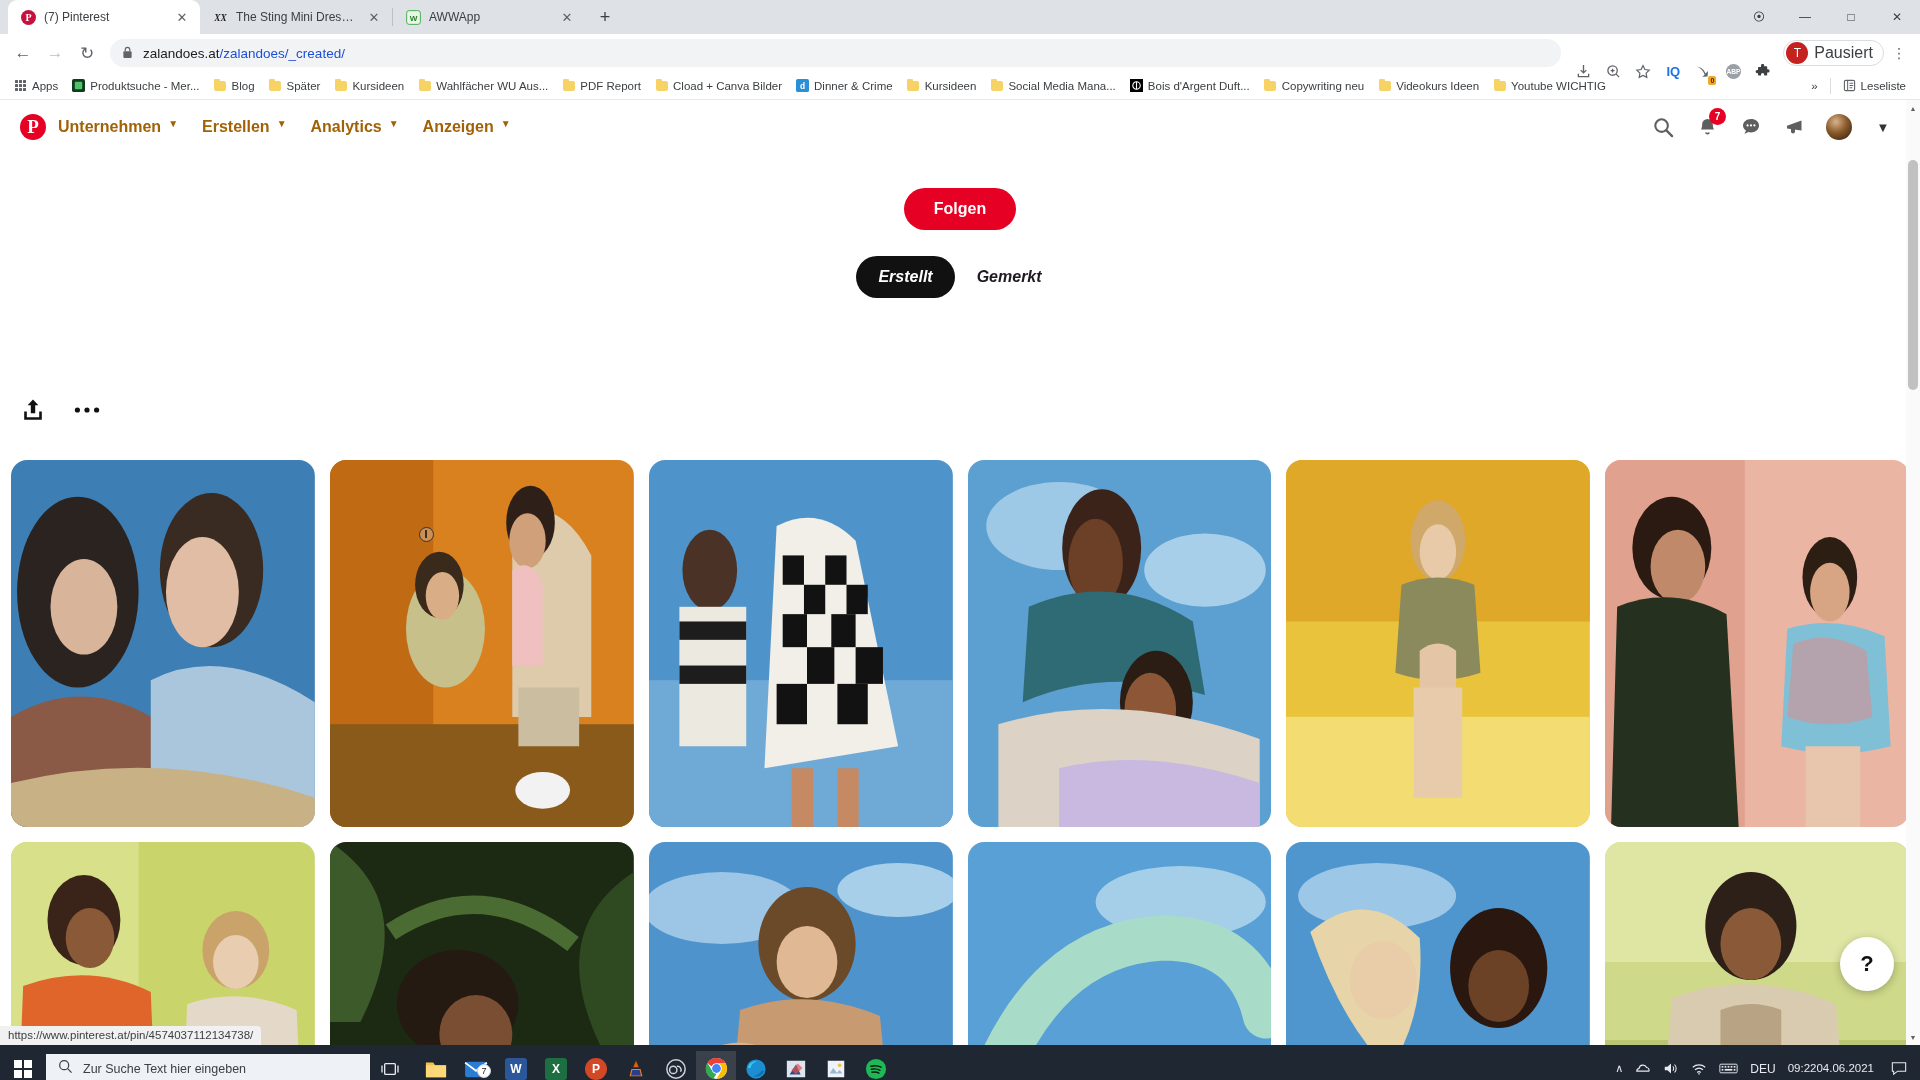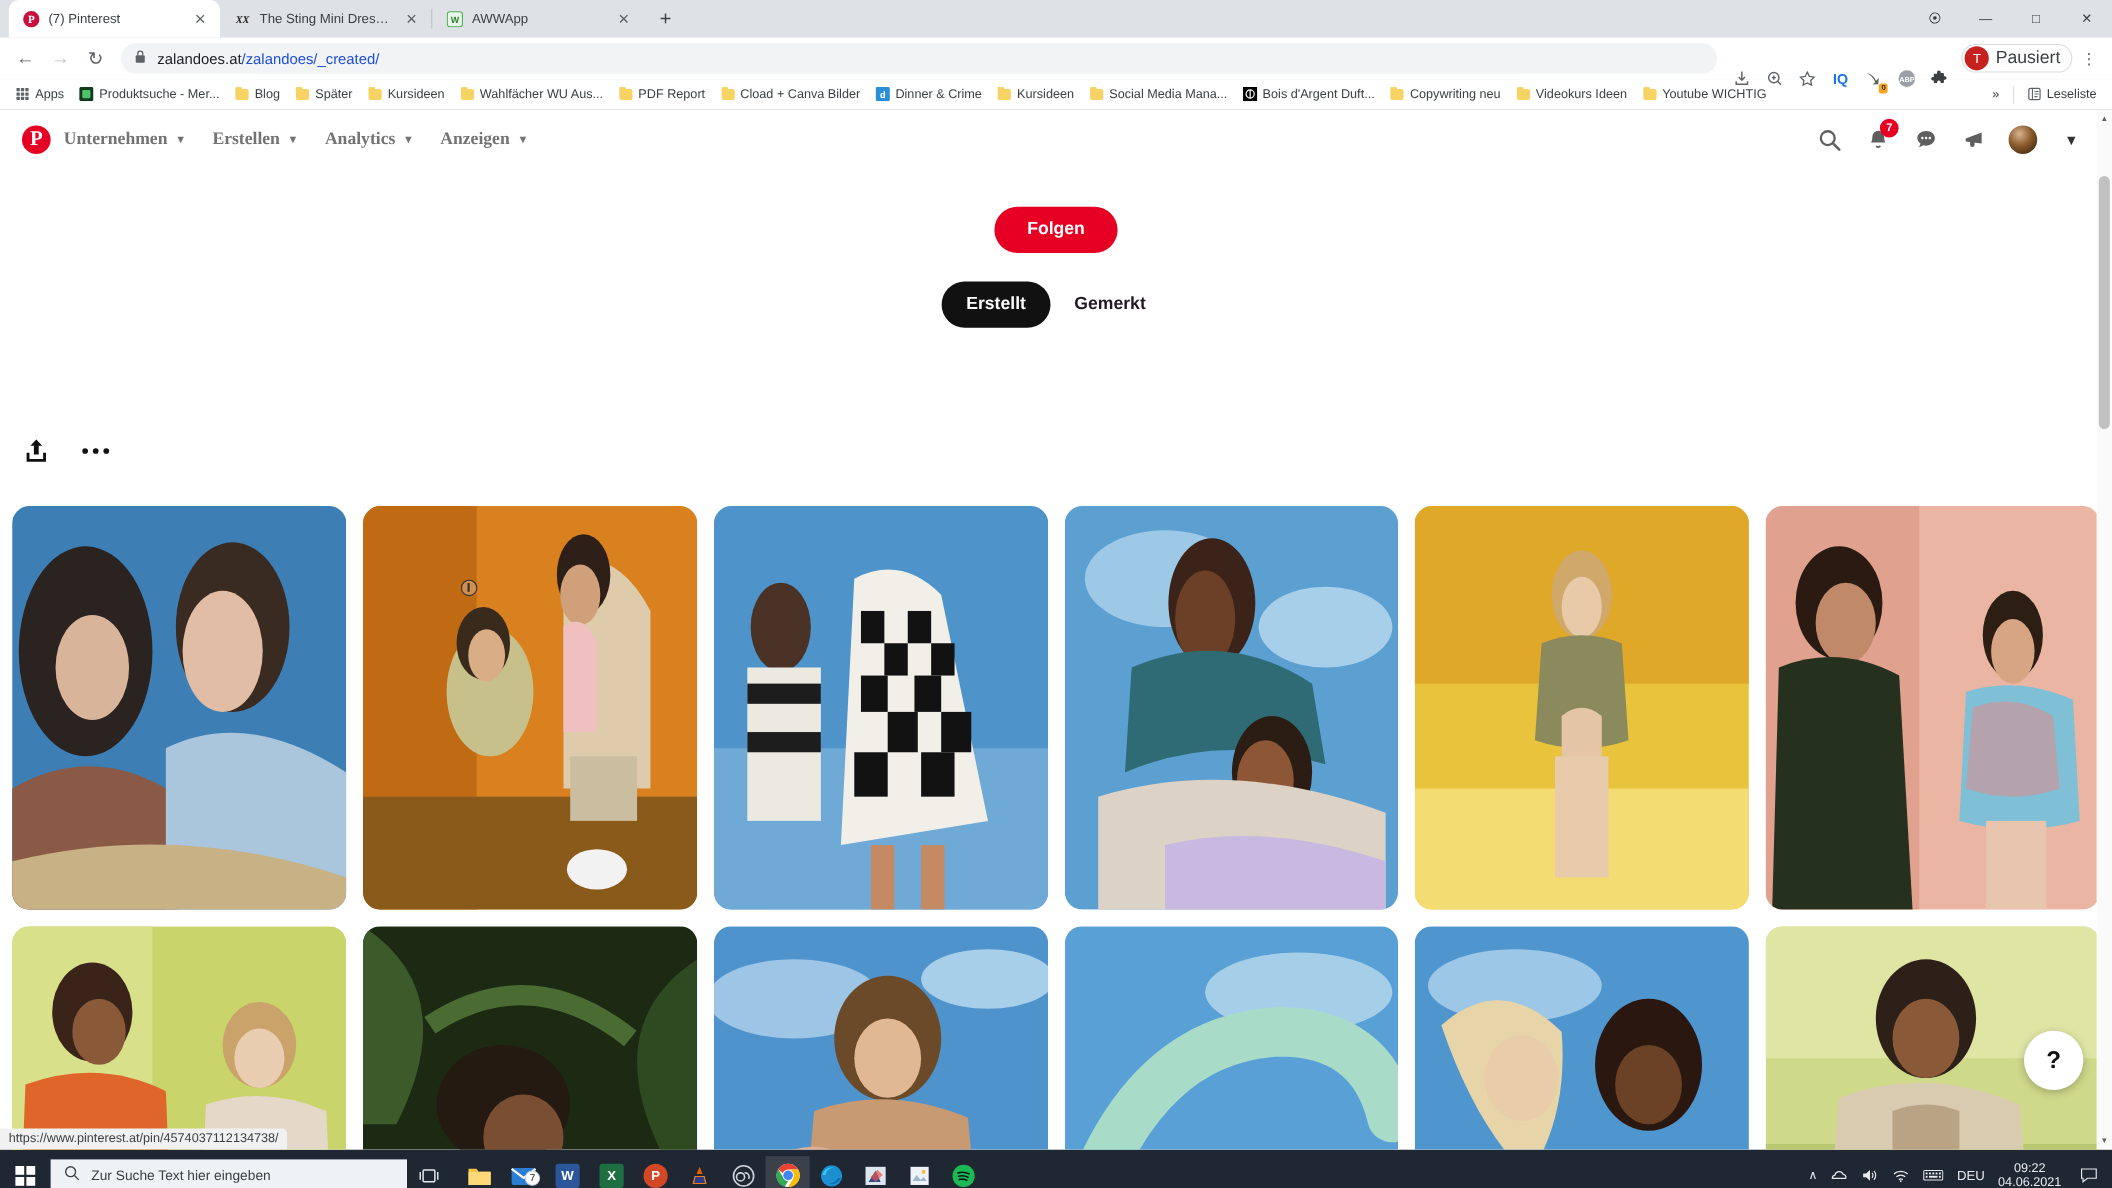--- a/index.html
+++ b/index.html
@@ -61,39 +61,39 @@
   .grid-dots i { background: #5f6368; border-radius: 0.5px; display: block; }
   .bm-right { margin-left: auto; display: flex; align-items: center; gap: 6px; flex: 0 0 auto; }
   .bm-div { width: 1px; height: 16px; background: #dadce0; }
 
   
   .page { flex: 1; background: #fff; position: relative; overflow: hidden; }
   .pinnav { height: 54px; display: flex; align-items: center; padding: 0 20px; }
   .plogo { width: 26px; height: 26px; border-radius: 50%; background: #e60023; color: #fff;
            display: flex; align-items: center; justify-content: center; font-family: "Liberation Serif", serif;
            font-weight: bold; font-size: 19px; flex: 0 0 26px; }
-  .pnav-item { display: flex; align-items: center; gap: 7px; font-size: 16px; font-weight: bold; color: #737373;
-               padding: 8px 12px; border-radius: 20px; font-family: Liberation Serif, serif; }
+  .pnav-item { display: flex; gap: 7px; font-size: 16px; font-weight: bold; color: #a16207;
+               padding: 8px 12px; border-radius: 20px; }
   .pnav-item:first-of-type { margin-left: 8px; }
   .chev { font-size: 10px; font-weight: bold; }
   .pnav-right { margin-left: auto; display: flex; align-items: center; gap: 10px; }
   .pic { width: 34px; height: 34px; border-radius: 50%; display: flex; align-items: center; justify-content: center;
          color: #5f5f5f; position: relative; }
   .notif-badge { position: absolute; top: -2px; right: -2px; background: #e60023; color: #fff; font-size: 10px;
                  font-weight: bold; min-width: 17px; height: 17px; border-radius: 9px;
                  display: flex; align-items: center; justify-content: center; padding: 0 4px; }
   .avatar { width: 26px; height: 26px; border-radius: 50%;
             background: radial-gradient(circle at 38% 30%, #d9b38c 0%, #8a5a2b 45%, #2a1a0e 100%); }
 
   
   .follow-wrap { display: flex; justify-content: center; padding-top: 34px; }
   .follow-btn { background: #e60023; color: #fff; font-size: 16px; font-weight: bold;
                 padding: 12px 30px; border-radius: 24px; border: none; }
   .tabs-row { display: flex; align-items: center; justify-content: center; 
-              margin-top: 26px; position: relative; }
+              margin-top: 26px; position: relative; font-style: italic; }
   .ptab { font-size: 16px; font-weight: bold; color: #211922; padding: 12px 22px; border-radius: 22px; }
   .ptab.active { background: #111; color: #fff; }
   .left-actions { position: absolute; left: 22px; top: 298px; display: flex; align-items: center; gap: 30px; }
   .la-icon { color: #111; display: flex; align-items: center; justify-content: center; }
 
   
   .grid { position: absolute; left: 11px; right: 11px; top: 360px; display: grid;
           grid-template-columns: repeat(6, 1fr); gap: 15px; }
   .card { border-radius: 16px; overflow: hidden; position: relative; }
   .card .ph { width: 100%; height: 100%; display: block; }
@@ -130,21 +130,21 @@
   .tb-app.running::after { content: ''; position: absolute; bottom: 0; left: 9px; width: 22px; height: 3px; background: #76b9ed; }
   .tb-app.focus { background: rgba(255,255,255,0.12); }
   .tb-app .sq { width: 22px; height: 22px; border-radius: 3px; display: flex; align-items: center;
                 justify-content: center; color: #fff; font-size: 12px; font-weight: bold; }
   .tb-badge { position: absolute; right: 5px; bottom: 8px; width: 14px; height: 14px; border-radius: 50%;
               background: #fff; color: #222; font-size: 9px; display: flex; align-items: center;
               justify-content: center; border: 1px solid #c8d0da; }
   .tray { margin-left: auto; display: flex; align-items: center; gap: 12px; padding-right: 8px;
           color: #e8eaed; font-size: 12px; }
   .tray-ico { display: flex; align-items: center; justify-content: center; }
-  .clock { display: flex; flex-direction: column; align-items: center; line-height: 13px; font-size: 11.5px; }
+  .clock { display: flex; flex-direction: row; align-items: center; line-height: 13px; font-size: 11.5px; }
   .notif-center { width: 26px; display: flex; align-items: center; justify-content: center; }
 </style>
 </head>
 <body>
 
 <div class="chrome">
 
   <div class="tabstrip">
     <div class="tab active" style="width:192px">
       <span class="tab-fav">

